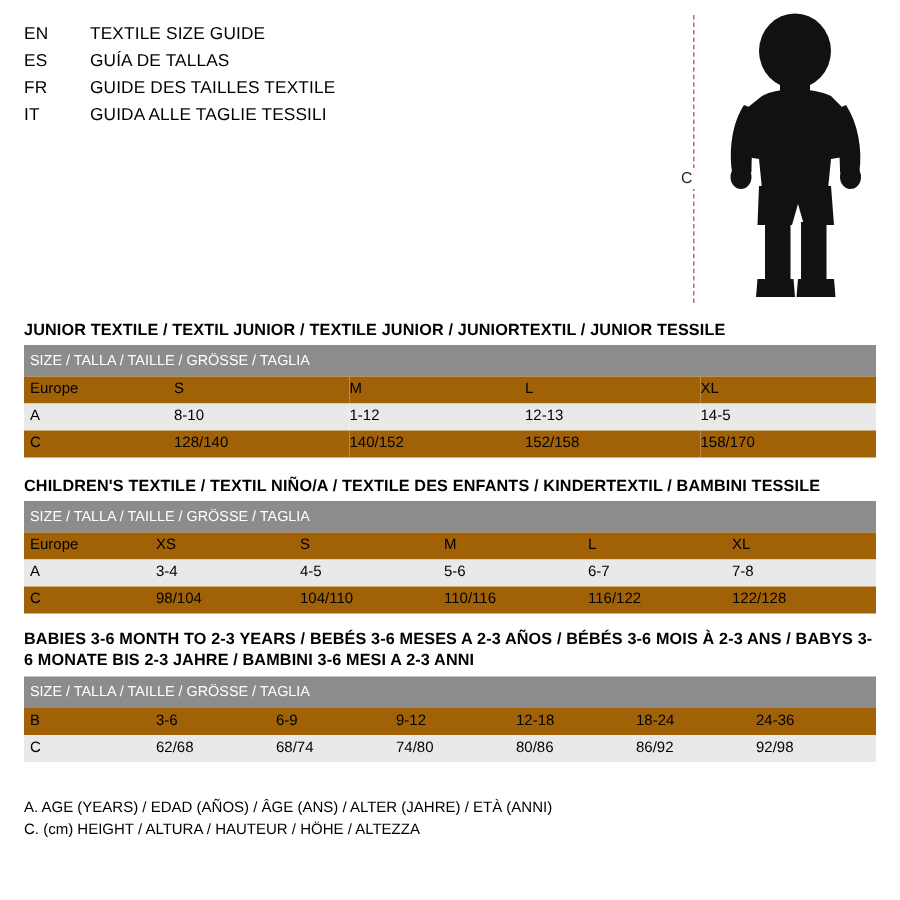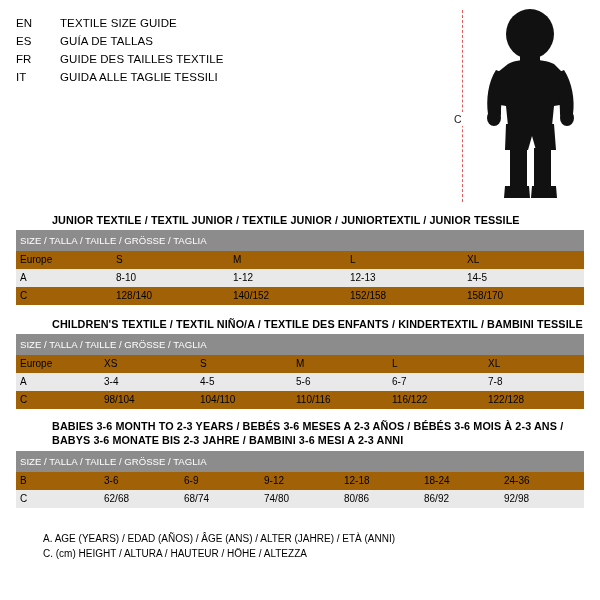--- a/index.html
+++ b/index.html
@@ -82,21 +82,20 @@
     position: absolute;
     left: 16px;
     width: 568px;
   }
   .section-title {
     font-size: 10.8px;
     font-weight: bold;
     letter-spacing: 0.1px;
     margin-bottom: 4px;
     white-space: nowrap;
-    margin-left: 36px;
   }
   table.size-table {
     border-collapse: collapse;
     width: 100%;
     font-size: 10px;
     table-layout: fixed;
   }
   table.size-table td {
     padding: 3px 0 3px 0;
     vertical-align: middle;
@@ -122,21 +121,20 @@
 
   
   .legend {
     position: absolute;
     left: 16px;
     font-size: 10px;
     line-height: 15px;
   }
   .legend div {
     white-space: nowrap;
-    margin-left: 27px;
   }
 </style>
 </head>
 <body>
 
 <div class="page">
 
   <div class="lang-block">
     <div class="lang-row">
       <span class="lang-code">EN</span>

